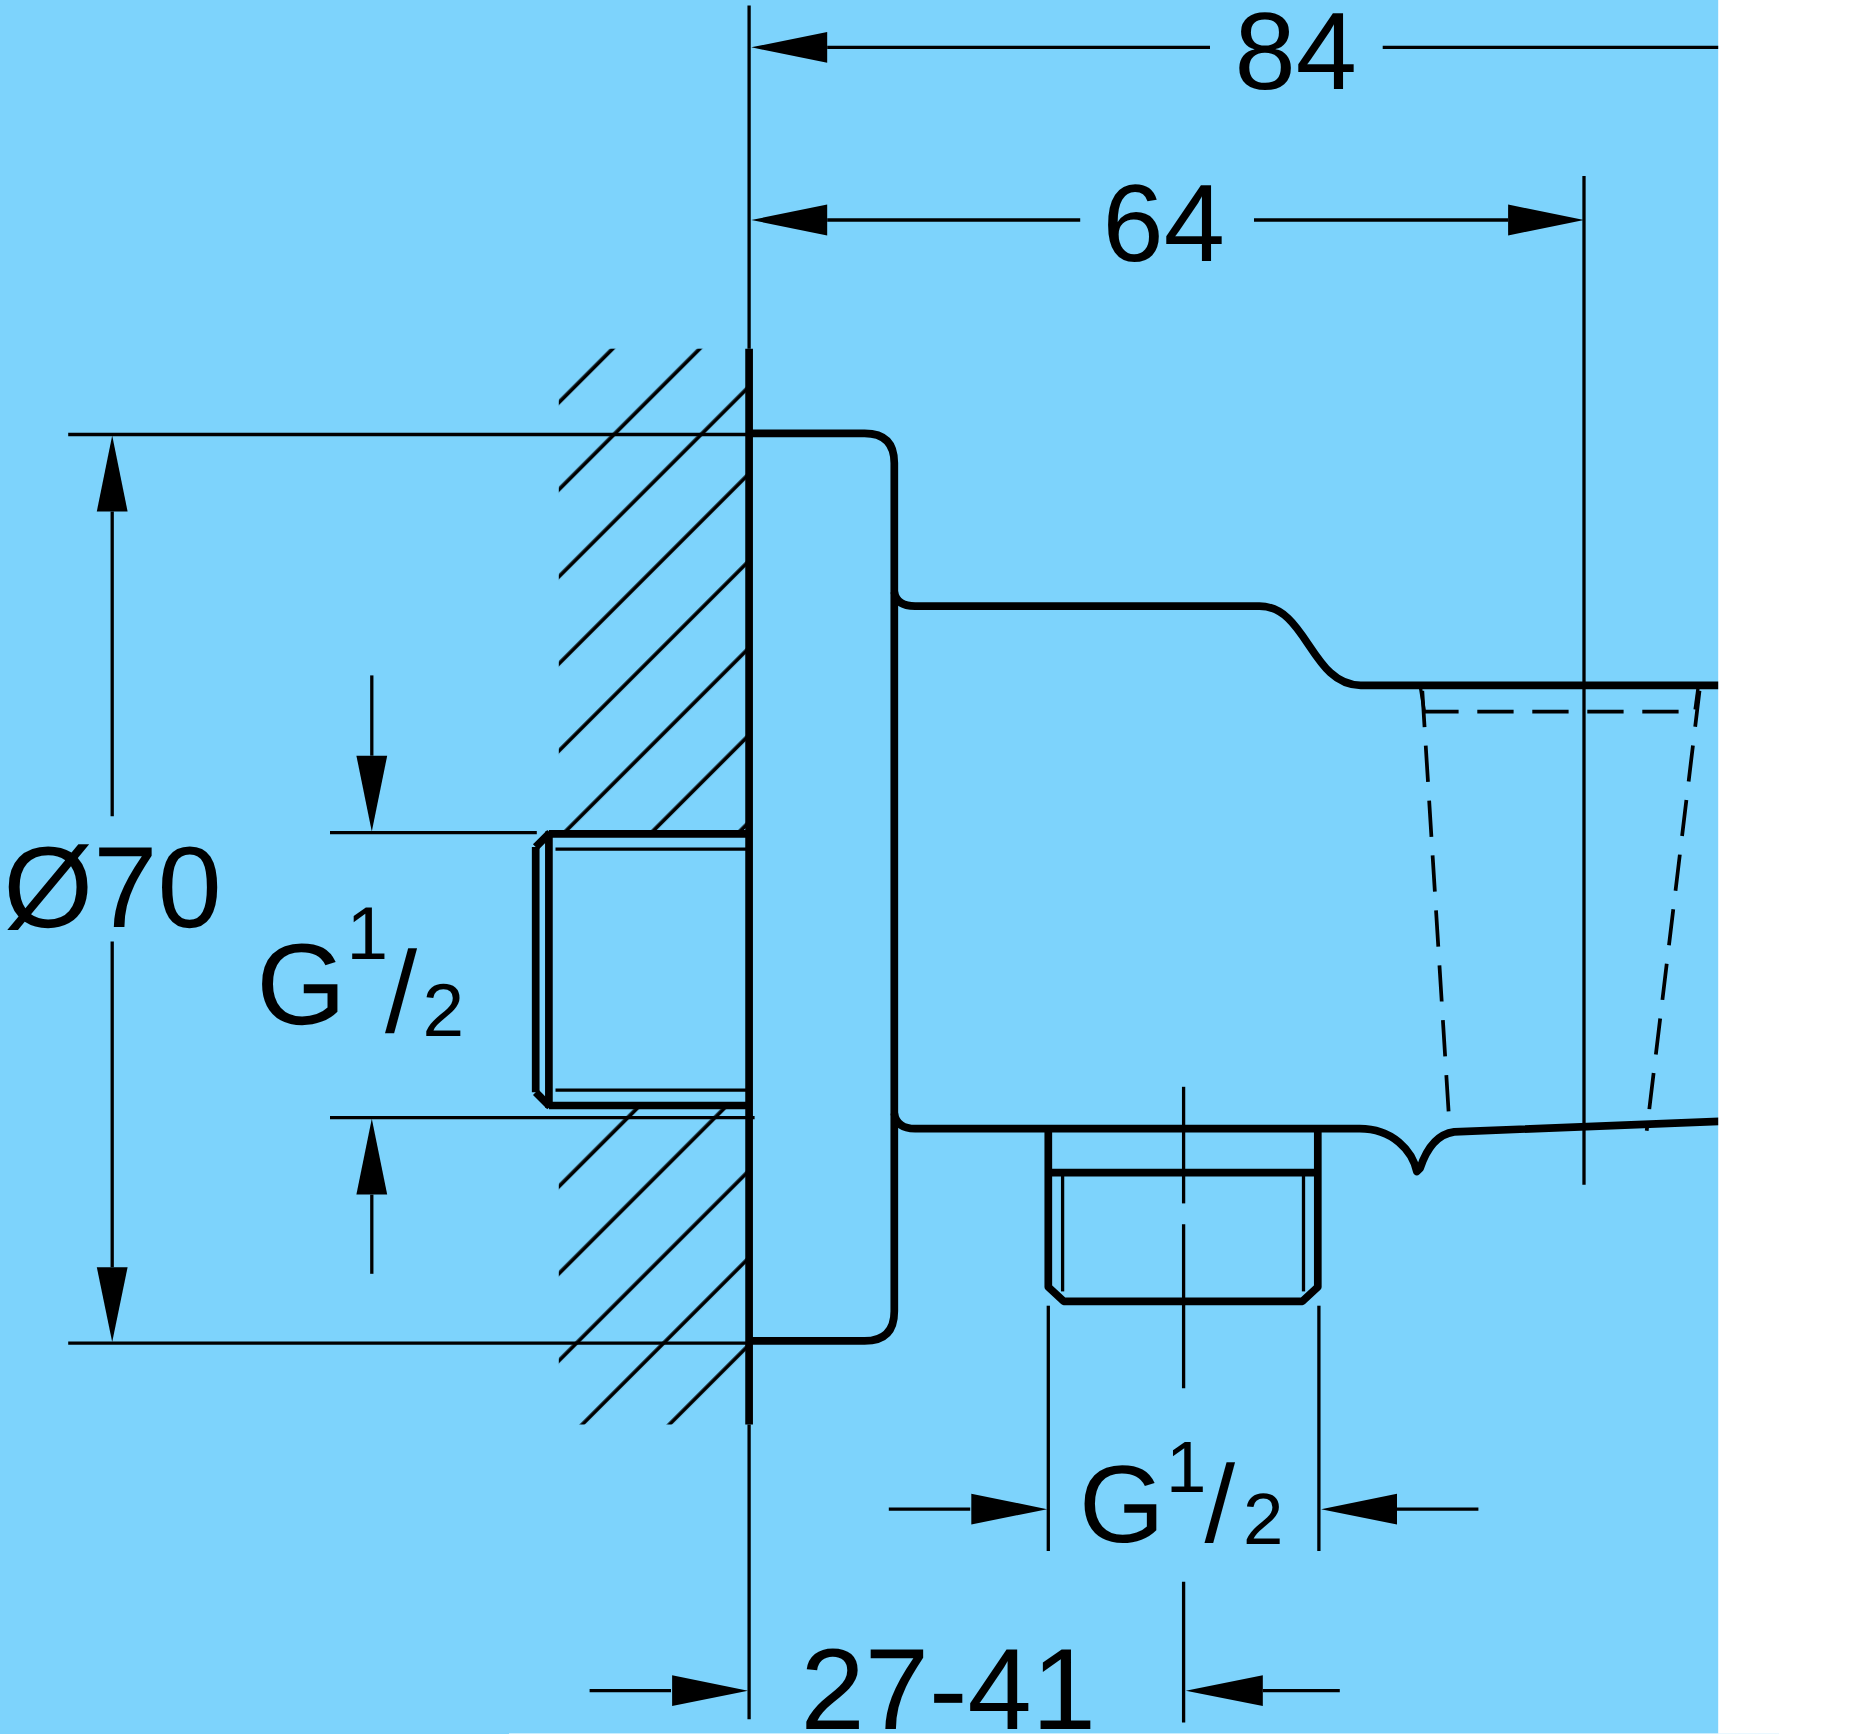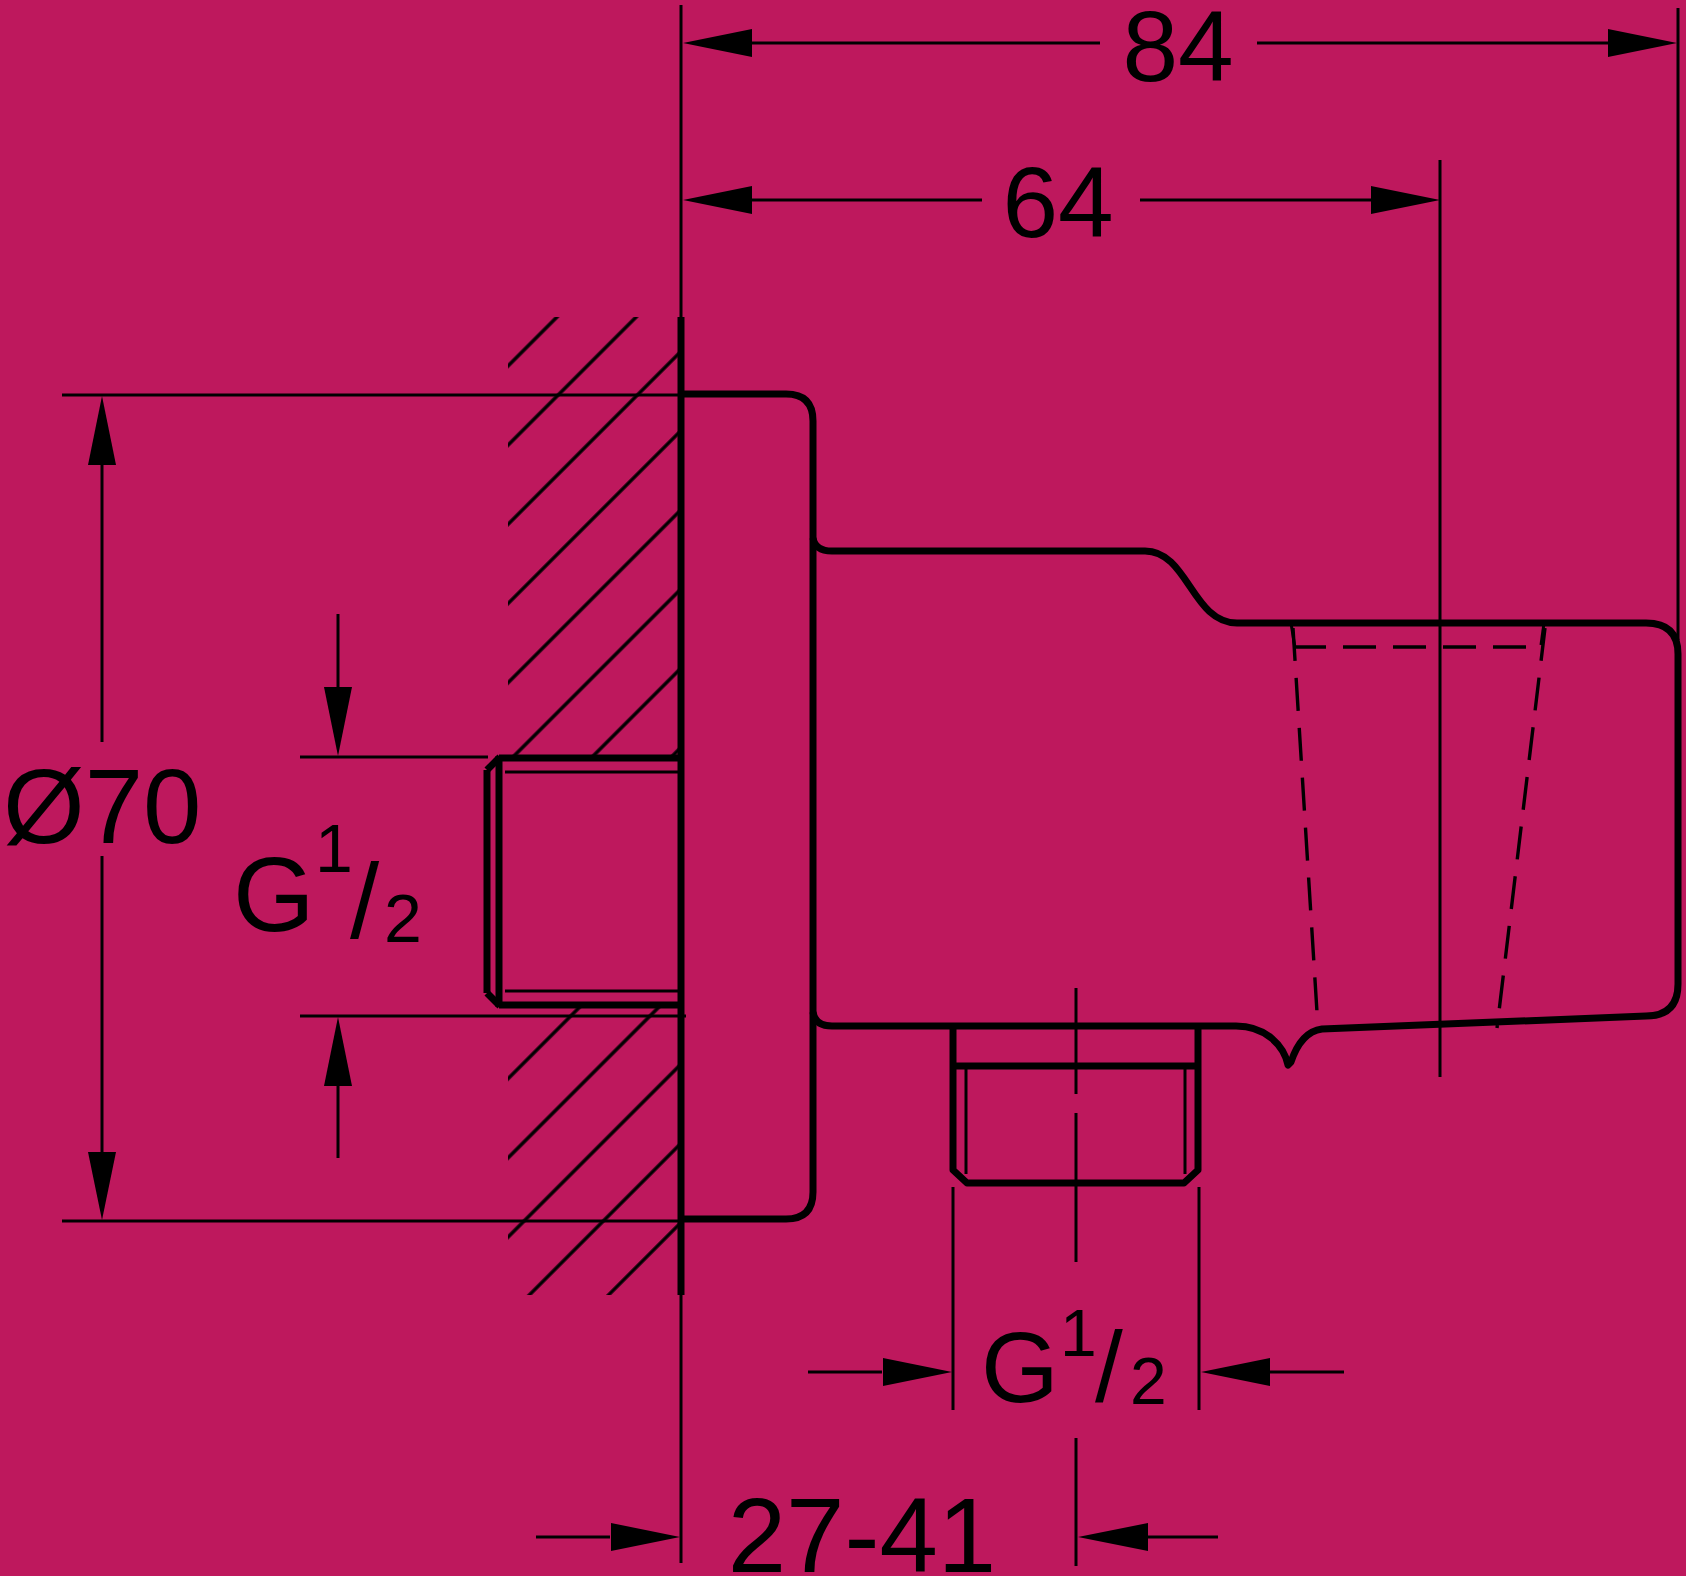--- a/index.html
+++ b/index.html
@@ -1,16 +1,16 @@
 <!DOCTYPE html>
 <html><head>
 <meta charset="utf-8">
 <style>
   html,body{margin:0;padding:0;background:#fff;}
-  .stage{width:1686px;height:1576px;background:#be185d;position:relative;overflow:hidden;}
+  .stage{width:1562px;height:1576px;background:#7dd3fc;position:relative;overflow:hidden;}
   svg{display:block;}
   .ol{stroke:#000;stroke-width:7;fill:none;stroke-linecap:butt;stroke-linejoin:round;}
   .thin{stroke:#000;stroke-width:3;fill:none;stroke-linecap:butt;}
   .dash{stroke:#000;stroke-width:3.4;fill:none;stroke-dasharray:33 17;}
   .ah{fill:#000;stroke:none;}
   text{font-family:"Liberation Sans","DejaVu Sans",sans-serif;fill:#000;}
   .d100{font-size:100px;}
   .d105{font-size:105px;}
   .s68{font-size:68px;}
   .s66{font-size:66px;}

